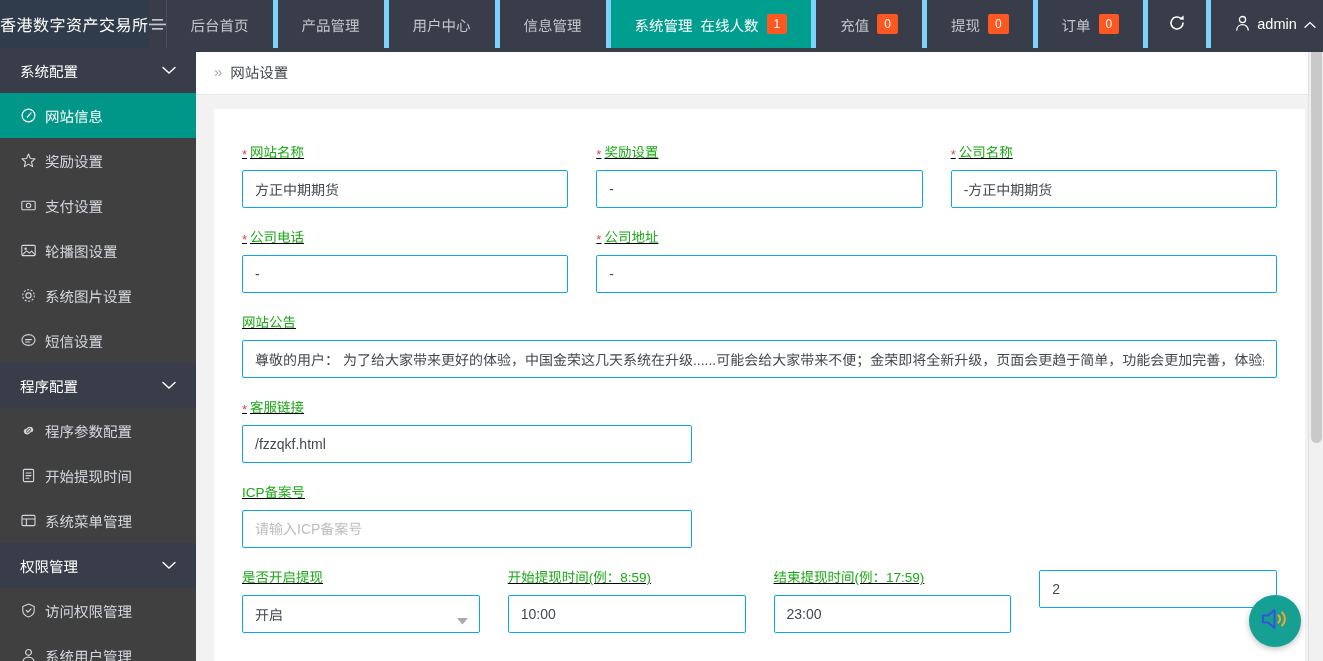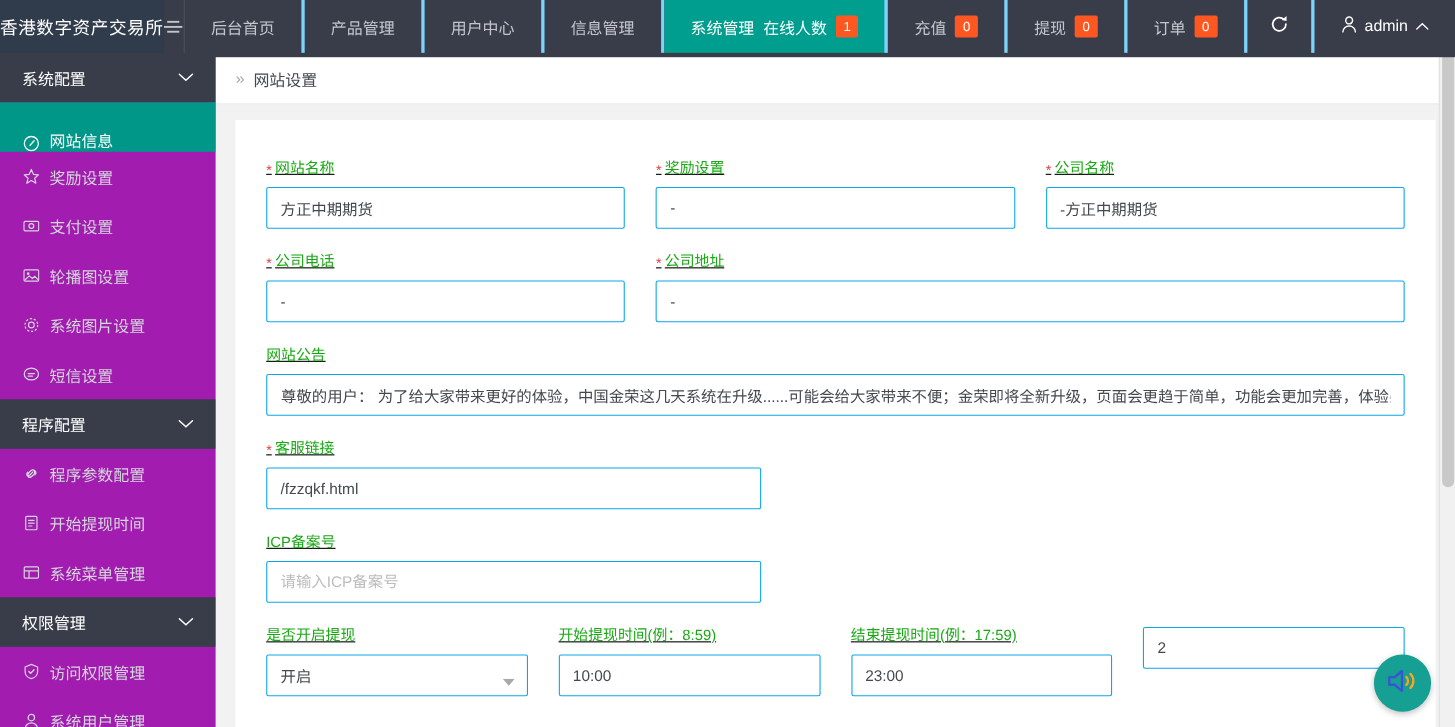--- a/index.html
+++ b/index.html
@@ -31,56 +31,56 @@
     width: 48px; height: 48px;
     display: flex; align-items: center; justify-content: center;
     border-right: 1px solid #4a4f5c;
     cursor: pointer;
   }
   .hamburger svg { display: block; }
   .navitem {
     height: 48px; padding: 0 24px;
     display: flex; align-items: center; justify-content: center; gap: 8px;
     color: #c2c6cc; font-size: 14.5px; white-space: nowrap;
-    border-right: 3px solid #7dd3fc;
+    border-right: 5px solid #7dd3fc;
     cursor: pointer;
   }
   .navitem.active { background: #009E8E; color: #ffffff; }
   .navitem.active .navlabel { color: #ffffff; }
   .badge {
     background: #FF5722; color: #fff;
     font-size: 12px; line-height: 1;
     padding: 4px 7px; border-radius: 2px;
     min-width: 18px; text-align: center;
   }
   .navitem.icononly { padding: 0 20px; }
   .user { gap: 7px; color: #ffffff; border-right: none; }
 
   
   .sidebar {
     position: absolute; top: 48px; left: 0;
     width: 196px; height: 613px;
-    background: #a21caf;
+    background: #404040;
     overflow: hidden;
     z-index: 20;
   }
   .side-group {
     height: 45px; padding: 0 20px;
     display: flex; align-items: center; justify-content: space-between;
     color: #ffffff; font-size: 14.5px;
     background: #393D49;
     cursor: pointer;
   }
   .side-item {
     height: 45px; padding: 0 20px;
     display: flex; align-items: center; gap: 9px;
     color: #d3d6dc; font-size: 14.5px;
     cursor: pointer; white-space: nowrap;
   }
-  .side-item.active { background: #009688; color: #ffffff; align-items: flex-end; }
+  .side-item.active { background: #009688; color: #ffffff; }
   .side-item .ico { display: inline-flex; width: 16px; height: 16px;
     align-items: center; justify-content: center; flex: 0 0 16px; }
   .side-item .ico svg { display: block; }
   .chev { display: inline-flex; }
 
   
   .content {
     position: absolute; top: 48px; left: 196px;
     width: 1127px; height: 613px;
     background: #f2f2f2;

